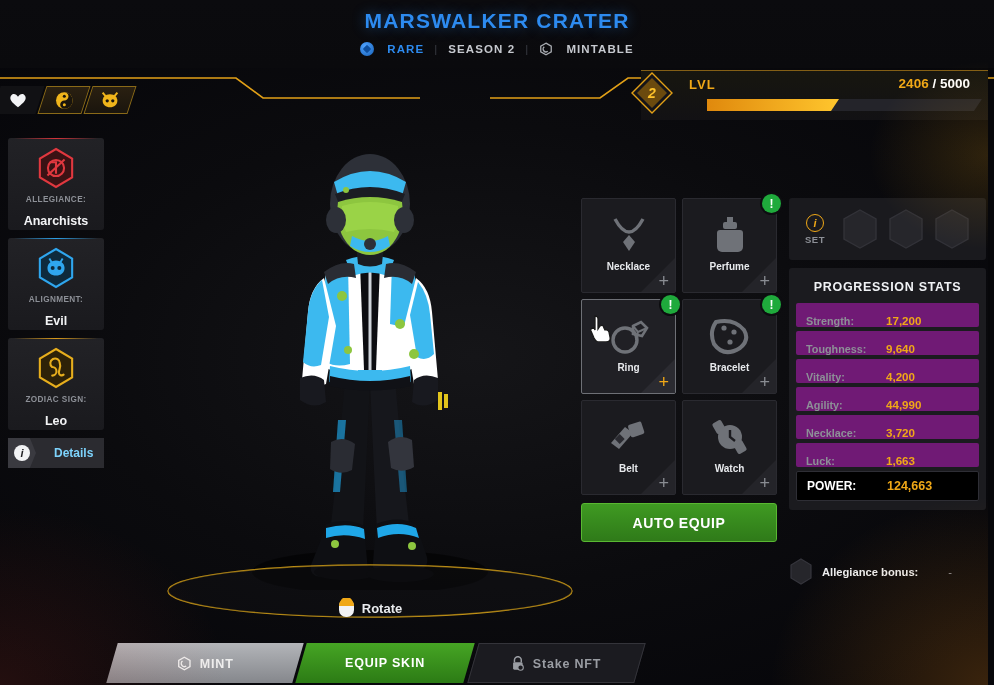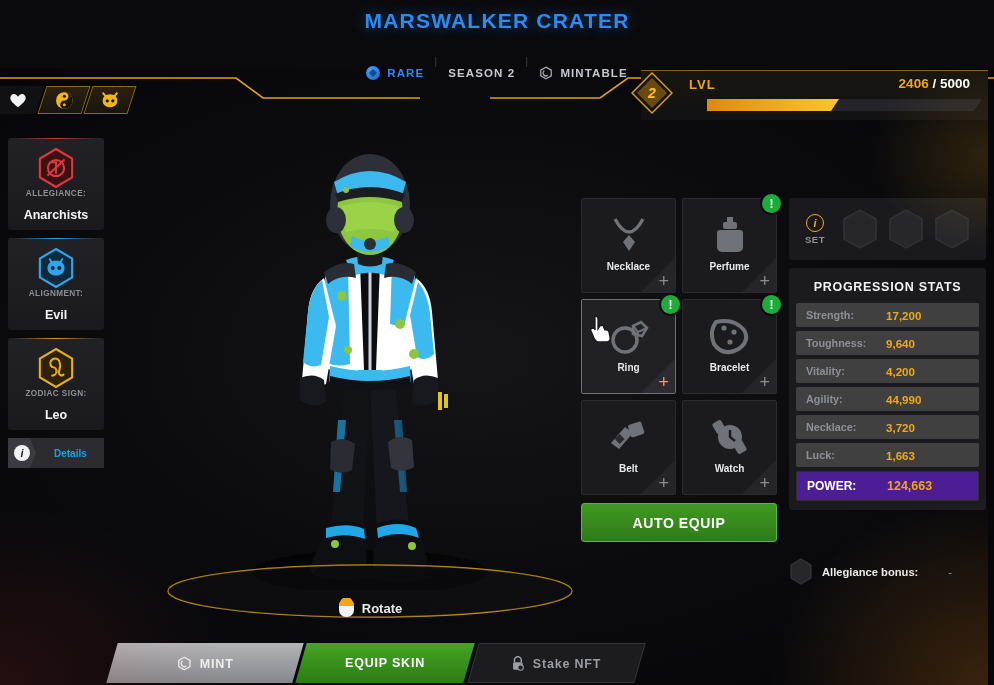--- a/index.html
+++ b/index.html
@@ -12,21 +12,21 @@
   #app { position: relative; width: 988px; height: 685px; background:
       radial-gradient(ellipse 700px 420px at 48% 52%, #151518 0%, #0b0b0e 55%, #06060a 100%); }
 
   
   .header { position: absolute; left:0; top:0; width:994px; height:68px; text-align:center;
             background: linear-gradient(180deg,#0b0b0e 0%, #0a0a0d 100%); }
   .nft-title { margin-top: 9px; font-size: 21px; font-weight: 800; letter-spacing: 1.2px;
                color:#2d8bf0; text-shadow: 0 0 14px rgba(45,139,240,.45); }
   .sub-row { margin-top: 9px; display:flex; align-items:center; justify-content:center; gap:10px;
              font-size:11.5px; font-weight:700; letter-spacing:1.1px; }
-  .sub-item { display:flex; align-items:center; gap:7px;margin-top:24px; }
+  .sub-item { display:flex; align-items:center; gap:13px; }
   .rare-txt { color:#2d8bf0; }
   .season-txt, .mint-txt { color:#c6c9cf; }
   .sep { color:#3a3d44; font-weight:400; }
   .rare-ic { width:14px; height:14px; border-radius:50%;
              background: radial-gradient(circle at 35% 30%, #4ea2ff, #1761b8);
              display:flex; align-items:center; justify-content:center; }
   .rare-ic::after { content:""; width:6px; height:6px; background:#0d4d9c; transform:rotate(45deg); border-radius:1px;}
   .mint-ic { width:14px; height:14px; }
 
   
@@ -65,32 +65,32 @@
   .lcards { position:absolute; left:8px; top:138px; width:96px; }
   .lcard { position:relative; width:96px; height:92px; margin-bottom:8px;
            background: linear-gradient(180deg,#222226 0%, #1a1a1e 100%);
            border-radius:3px; display:flex; flex-direction:column;
            align-items:center; justify-content:flex-start; padding-top:9px; }
   .lcard::before { content:""; position:absolute; left:6px; right:6px; top:0; height:1px; }
   .lcard.red::before { background:linear-gradient(90deg,transparent,#d3343a,transparent); }
   .lcard.blue::before { background:linear-gradient(90deg,transparent,#2c9fe6,transparent); }
   .lcard.gold::before { background:linear-gradient(90deg,transparent,#d89a1c,transparent); }
   .lcard-ic { width:38px; height:42px; }
-  .lcard-lbl { font-size:8.2px; letter-spacing:.4px; color:#8d9097; font-weight:600; }
+  .lcard-lbl { margin-top:6px; font-size:8.2px; letter-spacing:.4px; color:#8d9097; font-weight:600; }
   .lcard-val { margin-top:10px; font-size:12.5px; color:#f2f3f5; font-weight:700; }
 
   .details-btn { position:absolute; left:8px; top:438px; width:96px; height:30px;
                  background:#2b2b30; display:flex; align-items:center; gap:6px; }
   .details-tag { width:28px; height:30px; background:#3a3a40; display:flex;
                  align-items:center; justify-content:center;
                  clip-path: polygon(0 0, 78% 0, 100% 50%, 78% 100%, 0 100%); }
   .info-circ { width:16px; height:16px; border-radius:50%; background:#f2f3f5;
                color:#202024; font-size:11px; font-weight:800; font-style:italic;
                display:flex; align-items:center; justify-content:center; }
-  .details-txt { font-size:10px; color:#0ea5e9; font-weight:700; margin-left:12px; }
+  .details-txt { font-size:12px; color:#7dd3fc; font-weight:700; margin-left:12px; }
 
   
   .stage { position:absolute; left:150px; top:120px; width:440px; height:500px; }
   .platform { position:absolute; left:15px; top:442px; width:410px; height:58px; }
   .rotate-hint { position:absolute; left:0; top:478px; width:440px; text-align:center;
                  display:flex; align-items:center; justify-content:center; gap:7px; }
   .rotate-txt { font-size:13px; font-weight:700; color:#e9ebee; }
 
   
   .slots { position:absolute; left:581px; top:198px; width:196px; }
@@ -125,25 +125,25 @@
   .set-left { width:36px; display:flex; flex-direction:column; align-items:center; gap:2px; }
   .set-i { width:18px; height:18px; border-radius:50%; border:1.6px solid #f0a817;
            color:#f0a817; font-size:11px; font-weight:800; font-style:italic;
            display:flex; align-items:center; justify-content:center; }
   .set-lbl { font-size:9.5px; color:#8d9097; font-weight:700; letter-spacing:.5px; }
   .hexslot { width:38px; height:42px; }
 
   .stats-card { margin-top:8px; background:#1b1b1f; border-radius:3px; padding:8px 7px 9px; }
   .stats-title { text-align:center; font-size:12.5px; font-weight:800; color:#f0f2f5;
                  letter-spacing:.7px; padding:4px 0 9px; }
-  .stat-row { display:flex; align-items:center; height:24px; background:#404040;
+  .stat-row { display:flex; align-items:flex-end; height:24px; background:#701a75;
               margin-bottom:4px; border-radius:2px; padding:0 10px; }
   .stat-k { font-size:10.8px; color:#8d9097; font-weight:600; width:80px; }
   .stat-v { font-size:11.6px; color:#f0a817; font-weight:700; }
-  .power-row { display:flex; align-items:center; height:30px; background:#4c1d95;
+  .power-row { display:flex; align-items:center; height:30px; background:#000000;
                border:1px solid #2e2e35; border-radius:2px; padding:0 10px; margin-top:4px; }
   .power-k { font-size:12px; color:#fff; font-weight:800; width:80px; }
   .power-v { font-size:12.5px; color:#f0a817; font-weight:800; }
 
   .alleg-row { position:absolute; left:789px; top:558px; width:197px; display:flex;
                align-items:center; gap:9px; }
   .alleg-hex { width:24px; height:27px; }
   .alleg-lbl { font-size:11.2px; color:#eceef1; font-weight:700; }
   .alleg-val { font-size:11.2px; color:#8d9097; margin-left:auto; margin-right:34px; }
 

